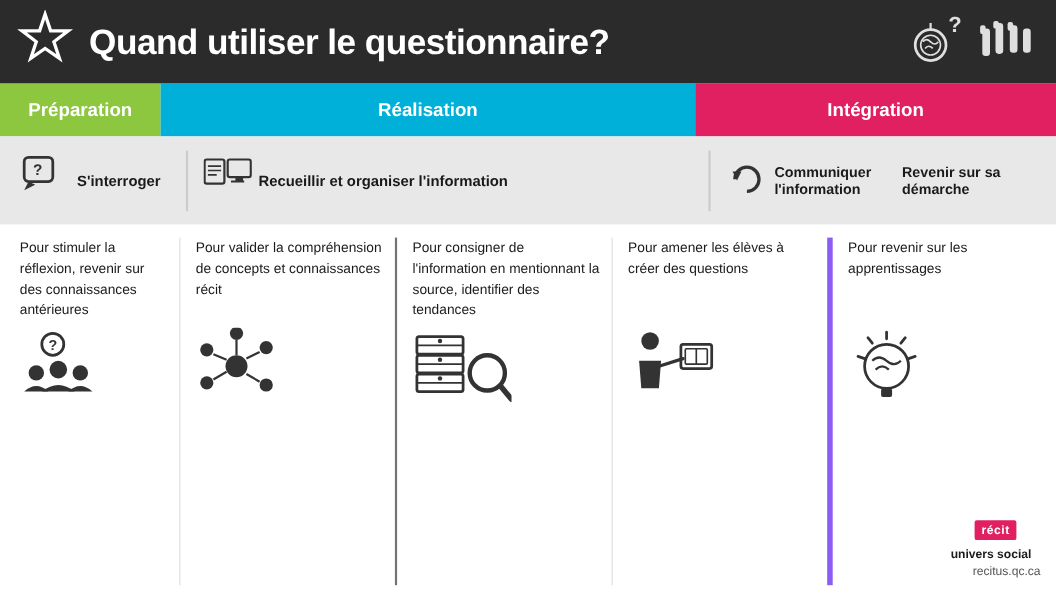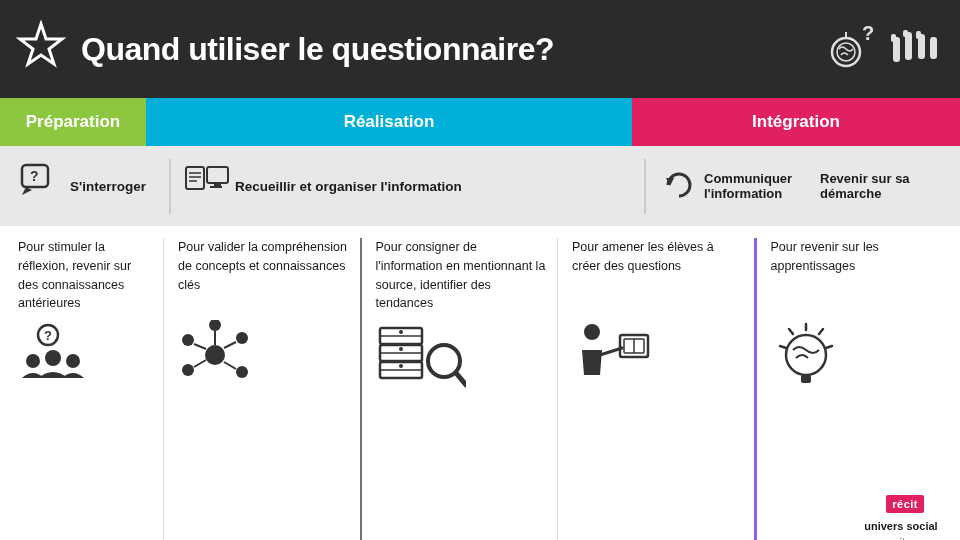--- a/index.html
+++ b/index.html
@@ -12,21 +12,21 @@
     }
 
     
     .header {
       background: #2b2b2b;
       color: #fff;
       display: flex;
       align-items: center;
       justify-content: space-between;
       padding: 10px 20px 10px 15px;
-      height: 98px;
+      height: 76px;
     }
     .header-left {
       display: flex;
       align-items: center;
       gap: 14px;
     }
     .header-star {
       font-size: 42px;
       color: #fff;
       line-height: 1;
@@ -265,21 +265,21 @@
           <path d="M4,55 Q15,45 26,55" fill="#333"></path>
           <circle cx="35" cy="35" r="8" fill="#333"></circle>
           <path d="M20,55 Q35,43 50,55" fill="#333"></path>
           <circle cx="55" cy="38" r="7" fill="#333"></circle>
           <path d="M44,55 Q55,45 66,55" fill="#333"></path>
         </svg>
       </div>
     </div>
 
     <div class="content-col" style="flex:1; border-left:1px solid #ddd; padding-left:14px;">
-      <div class="desc">Pour valider la compréhension de concepts et connaissances clés</div>
+      <div class="desc">Pour valider la compréhension de concepts et connaissances récit</div>
       <div class="icon-area">
         <svg width="75" height="65" viewBox="0 0 75 65" fill="#333" xmlns="http://www.w3.org/2000/svg">
 
           <circle cx="37" cy="35" r="10" fill="#333"></circle>
           <circle cx="10" cy="20" r="6" fill="#333"></circle>
           <line x1="16" y1="24" x2="28" y2="29" stroke="#333" stroke-width="2"></line>
           <circle cx="10" cy="50" r="6" fill="#333"></circle>
           <line x1="16" y1="47" x2="28" y2="40" stroke="#333" stroke-width="2"></line>
           <circle cx="64" cy="18" r="6" fill="#333"></circle>
           <line x1="58" y1="22" x2="46" y2="28" stroke="#333" stroke-width="2"></line>
@@ -323,21 +323,21 @@
           <line x1="28" y1="35" x2="50" y2="28" stroke="#333" stroke-width="3" stroke-linecap="round"></line>
 
           <rect x="48" y="15" width="28" height="22" rx="2" fill="none" stroke="#333" stroke-width="2.5"></rect>
 
           <rect x="52" y="19" width="20" height="14" rx="1" fill="none" stroke="#333" stroke-width="1.5"></rect>
           <line x1="62" y1="19" x2="62" y2="33" stroke="#333" stroke-width="1.5"></line>
         </svg>
       </div>
     </div>
 
-    <div class="content-col" style="width:140px; flex-shrink:0; border-left:3px solid #8b5cf6; padding-left:14px;">
+    <div class="content-col" style="width:140px; flex-shrink:0; border-left:5px solid #8b5cf6; padding-left:14px;">
       <div class="desc">Pour revenir sur les apprentissages</div>
       <div class="icon-area">
         <svg width="70" height="65" viewBox="0 0 70 65" fill="#333" xmlns="http://www.w3.org/2000/svg">
 
           <circle cx="35" cy="35" r="20" fill="none" stroke="#333" stroke-width="2.5"></circle>
 
           <path d="M22,30 Q28,24 35,30 Q42,36 48,30" fill="none" stroke="#333" stroke-width="2"></path>
           <path d="M25,38 Q31,32 37,38" fill="none" stroke="#333" stroke-width="2"></path>
 
           <line x1="35" y1="10" x2="35" y2="4" stroke="#333" stroke-width="2.5" stroke-linecap="round"></line>

